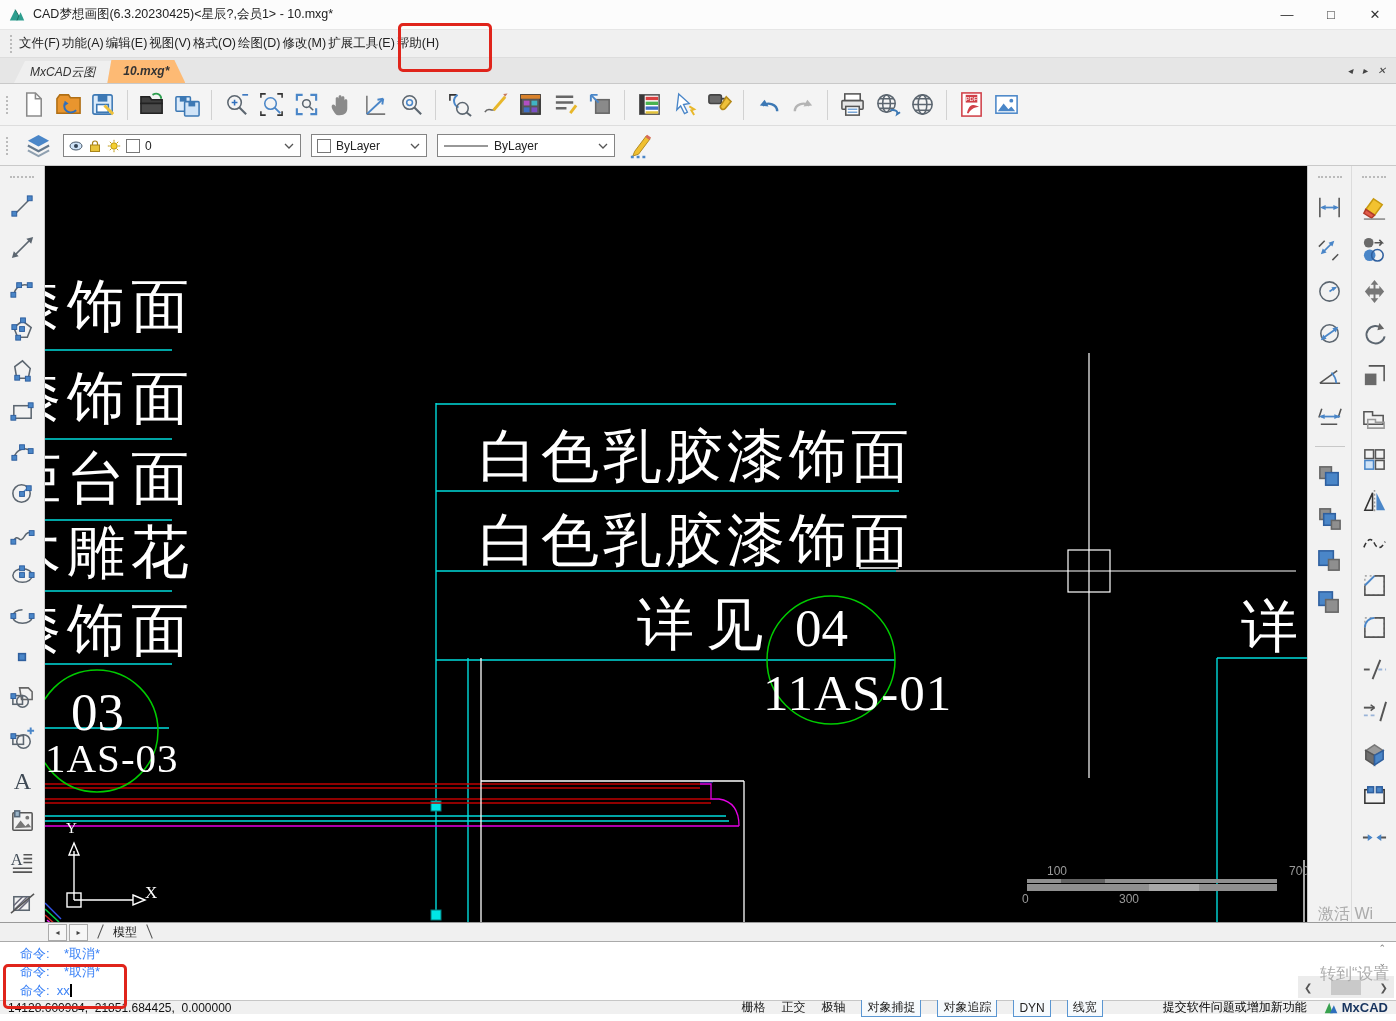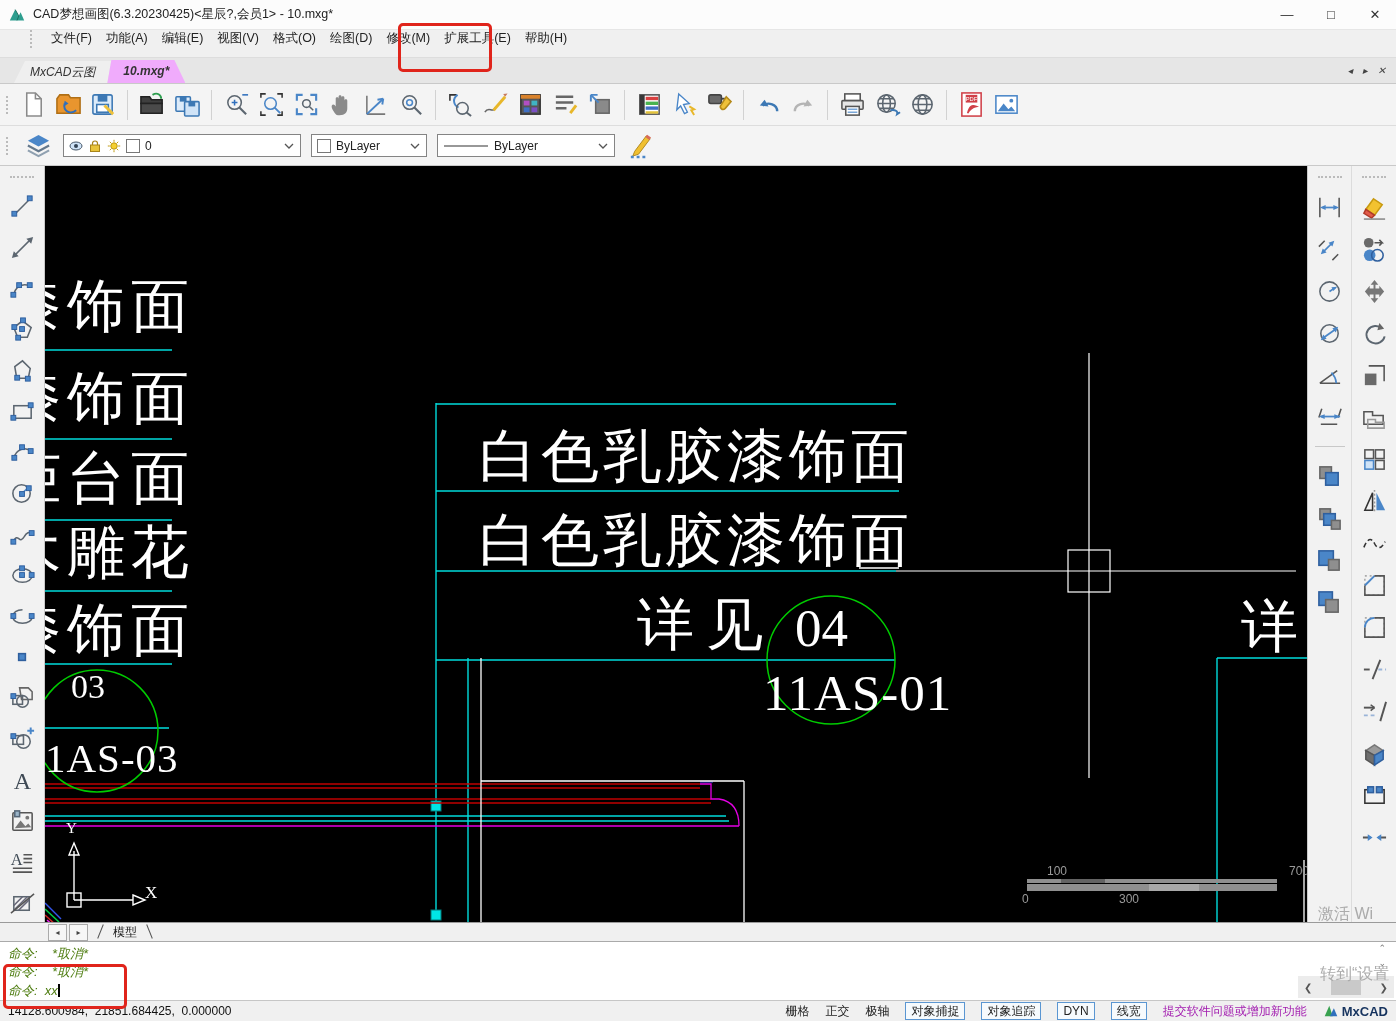--- a/index.html
+++ b/index.html
@@ -4,27 +4,27 @@
 <style>
   html,body{margin:0;padding:0;}
   body{width:1396px;height:1021px;overflow:hidden;position:relative;background:#fff;
        font-family:"Liberation Sans",sans-serif;color:#222;}
   
   .titlebar{height:30px;background:#fcfcfc;border-bottom:1px solid #e6e6e6;display:flex;align-items:center;padding:0 8px;box-sizing:border-box;font-size:12.5px;}
   .titlebar .appicon{width:18px;height:18px;margin-right:7px;}
   .winbtns{margin-left:auto;display:flex;gap:30px;padding-right:6px;font-size:13px;color:#333;}
   .winbtns span{width:14px;text-align:center;cursor:default;}
   
-  .menubar{height:28px;background:#f0f0f0;border-bottom:1px solid #ddd;display:flex;gap:14px;padding-left:30px;box-sizing:border-box;font-size:12.5px;position:relative;}
+  .menubar{height:28px;background:#f0f0f0;border-bottom:1px solid #ddd;display:flex;align-items:center;gap:2px;padding-left:10px;box-sizing:border-box;font-size:12.5px;position:relative;}
   .menubar .mitem{white-space:nowrap;cursor:default;}
   .mhandle{width:3px;height:18px;border-left:2px dotted #bbb;margin-right:2px;}
   
   .tabbar{height:26px;background:#e6e6e6;border-bottom:1px solid #c9c9c9;display:flex;align-items:flex-end;padding-left:14px;box-sizing:border-box;font-style:italic;}
   .tab{font-size:12px;height:22px;line-height:22px;padding:0 16px;background:#efefef;color:#333;clip-path:polygon(11px 0,100% 0,calc(100% - 4px) 100%,0 100%);}
-  .tab.active{background:#f0abfc;font-weight:bold;clip-path:polygon(4px 0,calc(100% - 11px) 0,100% 100%,0 100%);margin-left:-4px;height:23px;line-height:23px;text-align:right;}
+  .tab.active{background:#fdba74;font-weight:bold;clip-path:polygon(4px 0,calc(100% - 11px) 0,100% 100%,0 100%);margin-left:-4px;height:23px;line-height:23px;text-align:right;}
   .tabctrls{margin-left:auto;display:flex;gap:10px;padding-right:10px;font-size:10px;color:#444;align-items:center;height:100%;}
   
   .toolbar1{height:42px;background:#f4f4f4;border-bottom:1px solid #ddd;display:flex;align-items:center;gap:5px;padding-left:6px;box-sizing:border-box;}
   .toolbar2{height:40px;background:#f4f4f4;border-bottom:1px solid #c9c9c9;display:flex;align-items:center;gap:10px;padding-left:6px;box-sizing:border-box;}
   .tbtn{width:30px;height:30px;display:flex;align-items:center;justify-content:center;flex:0 0 auto;}
   .tbtn svg{width:27px;height:27px;}
   .sep{width:1px;height:30px;background:#d2d2d2;margin:0 4px;flex:0 0 auto;}
   .hdiv{width:30px;height:1px;background:#c8c8c8;margin:2px 0;}
   .combo{height:23px;background:#fff;border:1px solid #848484;display:flex;align-items:center;gap:5px;font-size:12px;padding:0 5px;box-sizing:border-box;}
   .combo .chev{margin-left:auto;}
@@ -42,32 +42,32 @@
   .cgray{position:absolute;color:#9a9a9a;font-family:"Liberation Sans",sans-serif;white-space:nowrap;line-height:1;z-index:2;font-size:12px;}
   #cadsvg{position:absolute;left:0;top:0;z-index:1;}
   
   .modelbar{height:19px;background:#f0f0f0;border-top:1px solid #9a9a9a;display:flex;align-items:center;font-size:12px;padding-left:48px;box-sizing:border-box;gap:2px;}
   .marrow{width:17px;height:15px;border:1px solid #aaa;background:#f6f6f6;display:flex;align-items:center;justify-content:center;font-size:8px;color:#444;}
   .slash{width:1px;height:15px;background:#555;}
   .slash.l{transform:rotate(22deg);}  .slash.r{transform:rotate(-22deg);}
   .modeltab{padding:0 12px;font-size:12px;}
   
   .commandarea{height:59px;background:#fff;border-top:1px solid #aaa;position:relative;font-size:13px;box-sizing:border-box;}
-  .cmdline{position:absolute;left:8px;white-space:pre;color:#4d7c0f;font-style:italic;}
+  .cmdline{position:absolute;left:20px;white-space:pre;color:#3b82f6;}
   .caret{display:inline-block;width:2px;height:13px;background:#000;vertical-align:-2px;}
   .cmdscroll{position:absolute;right:2px;top:34px;width:96px;height:22px;background:#ececec;display:flex;align-items:center;justify-content:space-between;padding:0 6px;box-sizing:border-box;color:#555;font-size:10px;}
   .cmdthumb{width:30px;height:15px;background:#c9c9c9;}
   .vscroll{position:absolute;right:10px;top:2px;display:flex;flex-direction:column;gap:6px;color:#777;font-size:9px;line-height:1;}
   
-  .statusbar{height:21px;background:#f0f0f0;border-top:1px solid #c6c6c6;display:flex;align-items:center;font-size:12px;padding:0 8px;box-sizing:border-box;gap:13px;}
+  .statusbar{height:14px;background:#f0f0f0;border-top:1px solid #c6c6c6;display:flex;align-items:center;font-size:12px;padding:0 8px;box-sizing:border-box;gap:13px;}
   .coords{white-space:pre;color:#111;}
   .sright{margin-left:auto;display:flex;align-items:center;gap:16px;}
   .modetxt{color:#222;}
   .togglebox{border:1px solid #5a96d2;background:#f6fafd;height:16px;display:flex;align-items:center;padding:0 5px;color:#222;}
-  .statlink{color:#a21caf;}
+  .statlink{color:#000000;margin-left:44px;}
   .brand{display:flex;align-items:center;gap:3px;font-weight:bold;color:#16335e;font-size:13px;}
   
   .anno{position:absolute;border:3px solid #e0241b;border-radius:5px;z-index:50;pointer-events:none;}
   .wm{position:absolute;color:#ababab;font-size:16px;z-index:40;white-space:nowrap;}
 </style>
 </head>
 <body>
 
 <div class="titlebar">
   <svg class="appicon" viewBox="0 0 20 20">
@@ -584,21 +584,21 @@
     <div class="ctext" style="left:-42px;top:112px;font-size:58px;letter-spacing:6px">漆饰面</div>
     <div class="ctext" style="left:-42px;top:204px;font-size:58px;letter-spacing:6px">漆饰面</div>
     <div class="ctext" style="left:-42px;top:284px;font-size:58px;letter-spacing:6px">柜台面</div>
     <div class="ctext" style="left:-42px;top:358px;font-size:58px;letter-spacing:6px">木雕花</div>
     <div class="ctext" style="left:-42px;top:436px;font-size:58px;letter-spacing:6px">漆饰面</div>
     <div class="ctext" style="left:434px;top:262px;font-size:58px;letter-spacing:4px">白色乳胶漆饰面</div>
     <div class="ctext" style="left:434px;top:346px;font-size:58px;letter-spacing:4px">白色乳胶漆饰面</div>
     <div class="ctext" style="left:592px;top:430px;font-size:57px;letter-spacing:12px">详见</div>
     <div class="ctext" style="left:750px;top:436px;font-size:53px">04</div>
     <div class="ctext" style="left:718px;top:502px;font-size:51px;letter-spacing:1px">11AS-01</div>
-    <div class="ctext" style="left:26px;top:504px;font-size:34px">03</div>
+    <div class="ctext" style="left:26px;top:520px;font-size:53px">03</div>
     <div class="ctext" style="left:-20px;top:572px;font-size:41px;letter-spacing:1px">11AS-03</div>
     <div class="ctext" style="left:1196px;top:432px;font-size:57px;letter-spacing:12px">详见</div>
 
     <div class="ctext" style="left:100px;top:718px;font-size:17px">X</div>
     <div class="ctext" style="left: 21px;top:655px;font-size:15px">Y</div>
 
     <div class="cgray" style="left:1002px;top:699px">100</div>
     <div class="cgray" style="left:1244px;top:699px">700</div>
     <div class="cgray" style="left:977px;top:727px">0</div>
     <div class="cgray" style="left:1074px;top:727px">300</div>

